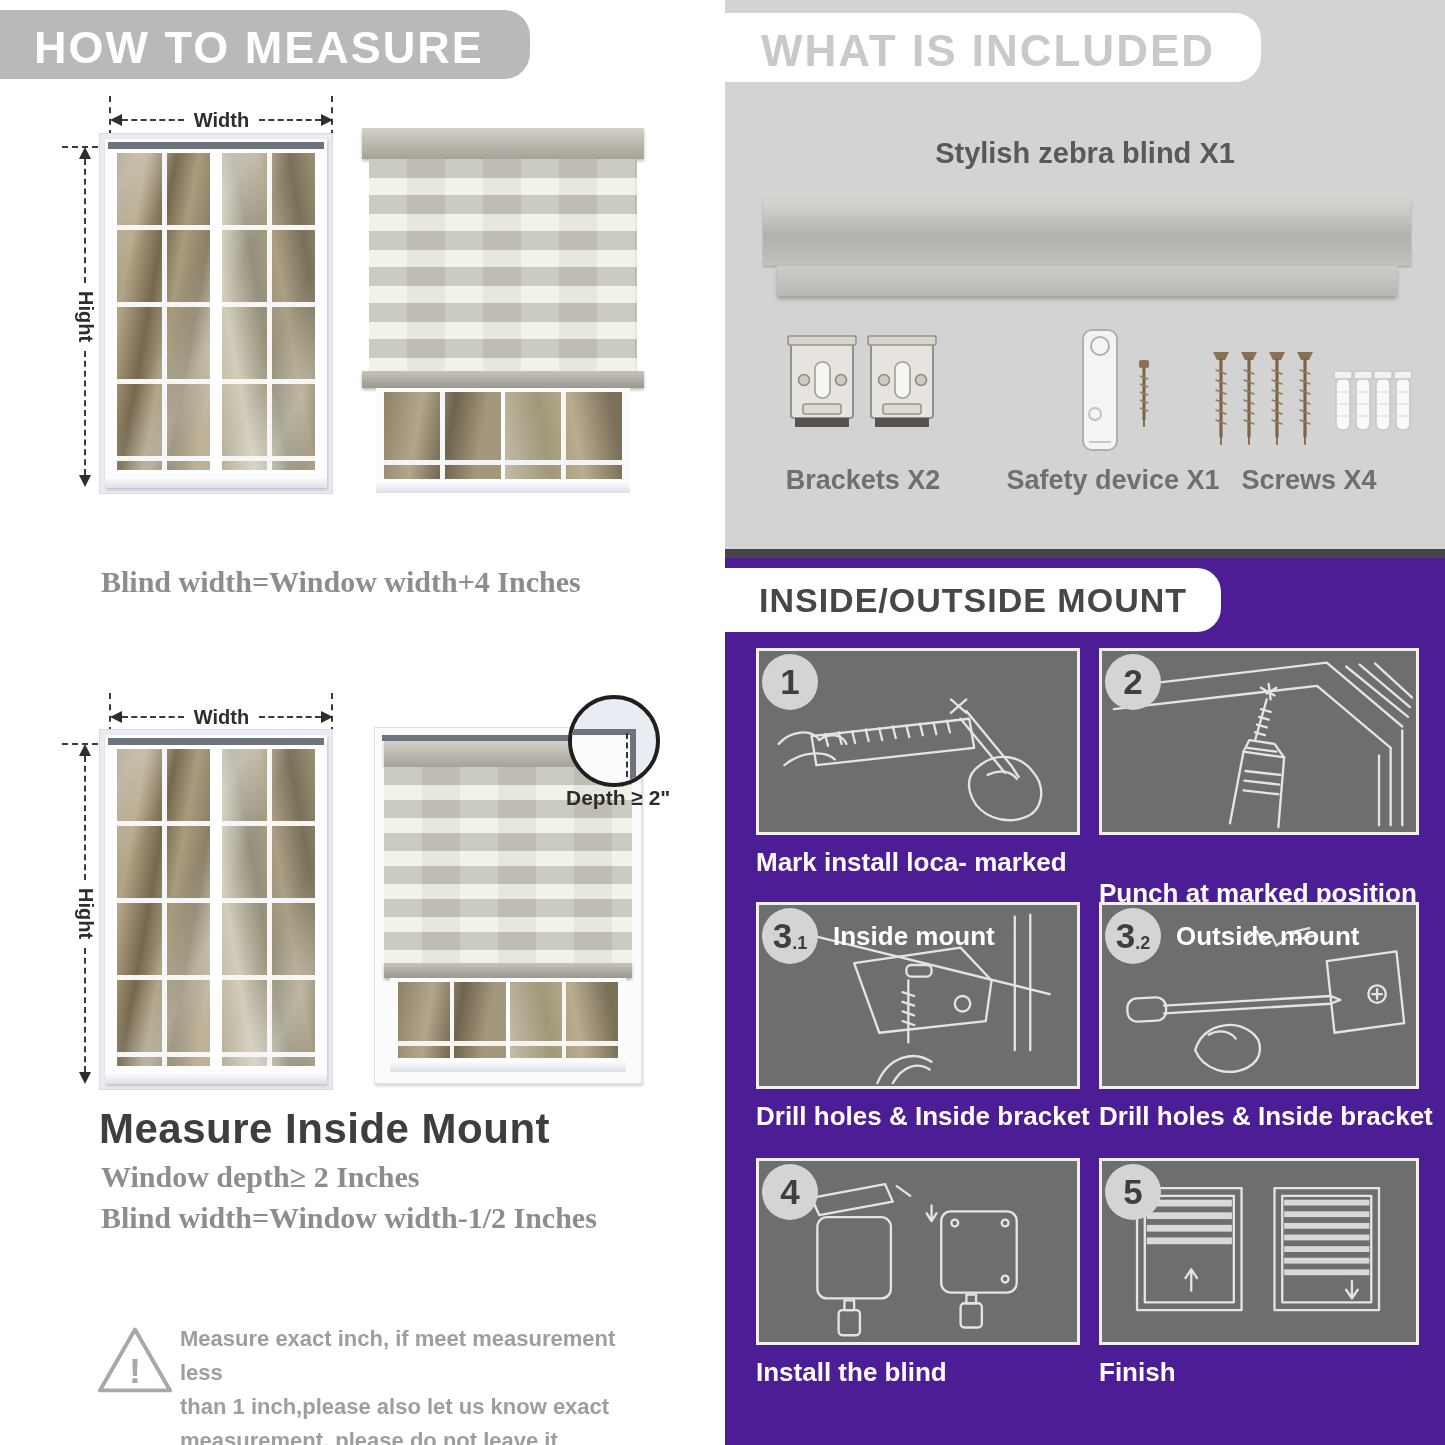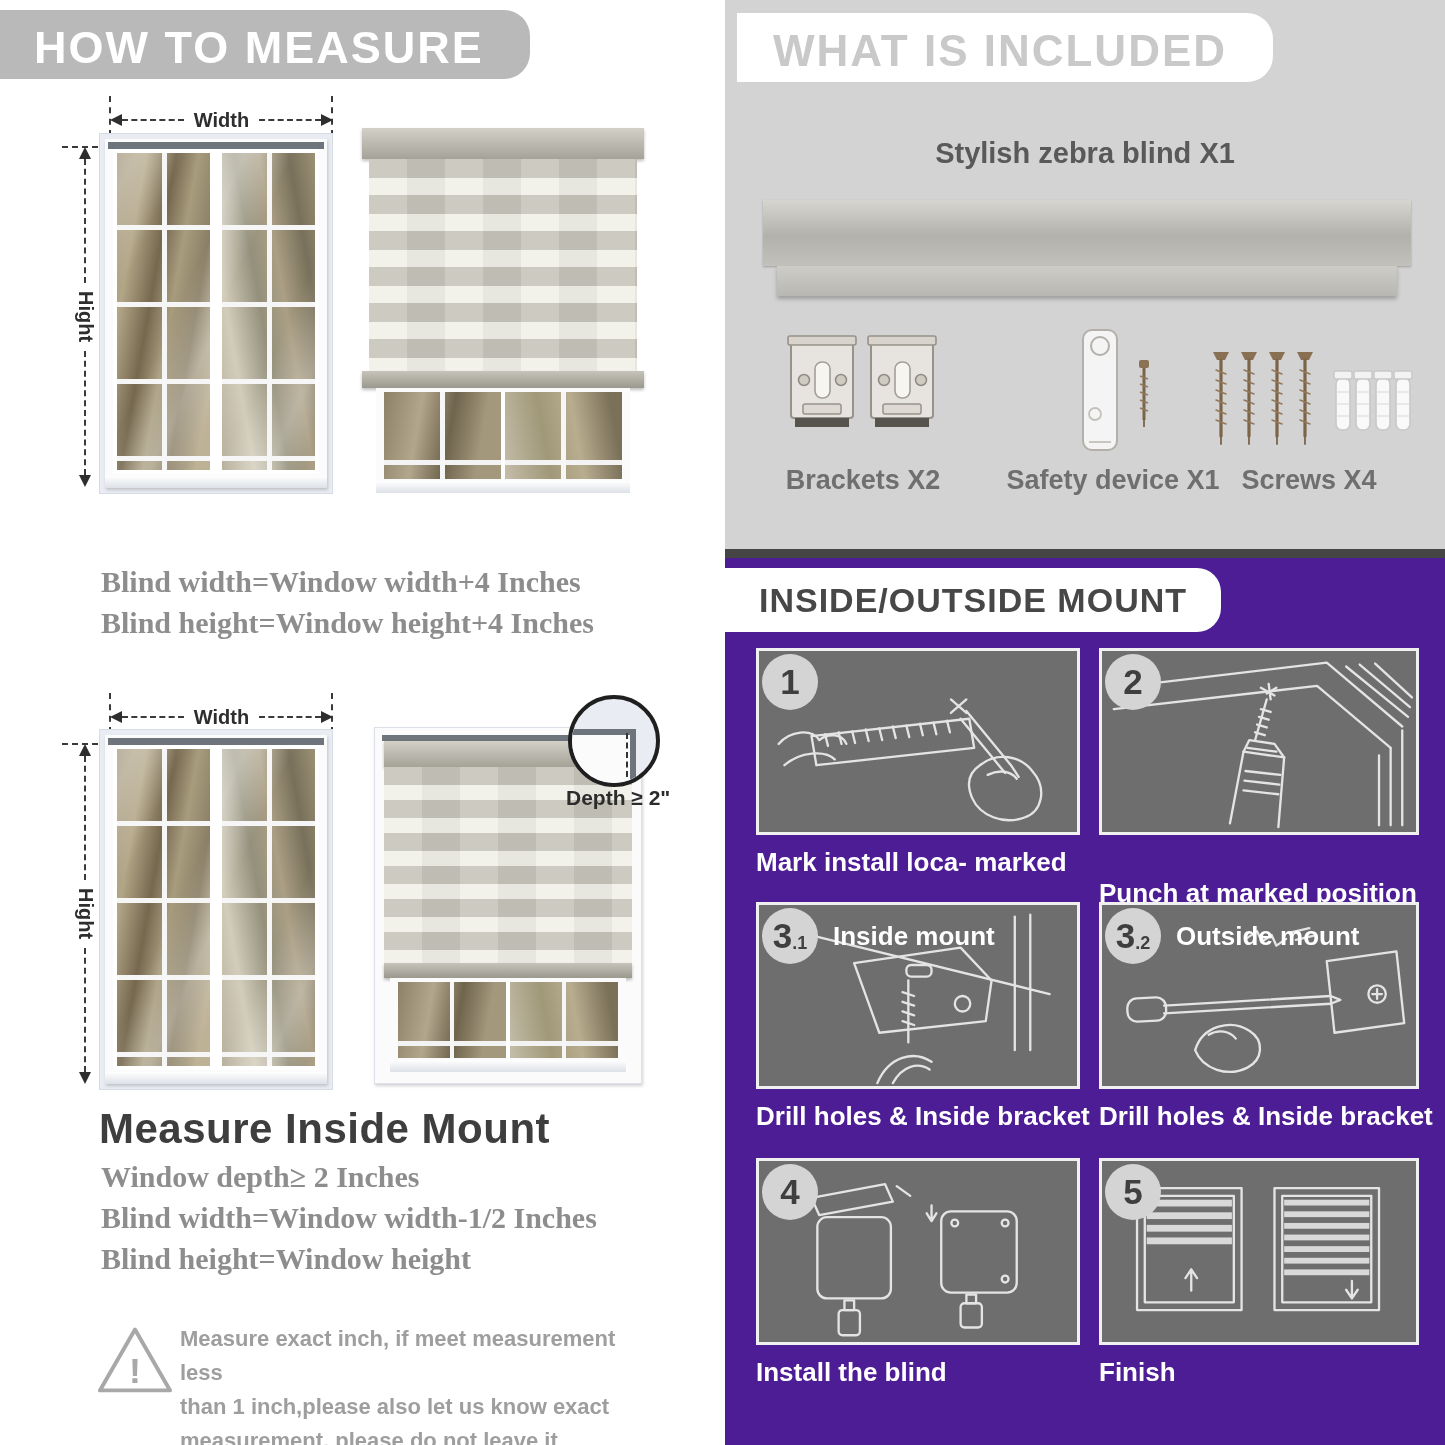--- a/index.html
+++ b/index.html
@@ -4,21 +4,21 @@
 <style>
   html,body{margin:0;padding:0;background:#ffffff;}
   #canvas{position:relative;width:1445px;height:1445px;background:#ffffff;overflow:hidden;
           font-family:"Liberation Sans", sans-serif;font-weight:700;}
   .abs{position:absolute;}
 
   
   .hdr{position:absolute;height:69px;line-height:75px;border-radius:0 26px 26px 0;white-space:nowrap;}
   .hdr-left{left:0;top:10px;background:#b9b9b9;color:#ffffff;font-size:45px;letter-spacing:2px;
             padding:0 46px 0 34px;}
-  .hdr-incl{left:12px;top:13px;background:#ffffff;color:#c9c9c9;font-size:44px;letter-spacing:2px;
+  .hdr-incl{left:0;top:13px;background:#ffffff;color:#c9c9c9;font-size:44px;letter-spacing:2px;
             padding:0 46px 0 36px;}
   .hdr-mount{left:0;top:10px;background:#ffffff;color:#474747;font-size:34px;letter-spacing:1px;
              height:64px;line-height:64px;border-radius:0 24px 24px 0;padding:0 34px 0 34px;}
 
   
   .harrow{position:absolute;display:flex;align-items:center;height:24px;}
   .harrow .dash{flex:1;border-top:2.5px dashed #3a3a3a;height:0;}
   .tri-l{width:0;height:0;border-top:6px solid transparent;border-bottom:6px solid transparent;border-right:12px solid #2e2e2e;}
   .tri-r{width:0;height:0;border-top:6px solid transparent;border-bottom:6px solid transparent;border-left:12px solid #2e2e2e;}
   .tri-u{width:0;height:0;border-left:6px solid transparent;border-right:6px solid transparent;border-bottom:12px solid #2e2e2e;}
@@ -150,21 +150,20 @@
     <div class="miniwin" style="left:14px;right:14px;top:260px;bottom:0;">
       <div class="miniglass">
           <div class="half m1"></div>
           <div class="half m2"></div>
         </div>
       <div class="minisill"></div>
     </div>
   </div>
 
   <div class="line-gray" style="left:101px;top:565px;">Blind width=Window width+4 Inches</div>
-  <div class="line-gray" style="left:101px;top:606px;">Blind height=Window height+4 Inches</div>
 
   <div class="vtick" style="left:109px;top:693px;"></div>
   <div class="vtick" style="left:331px;top:693px;"></div>
   <div class="harrow" style="left:110px;top:705px;width:223px;">
     <span class="tri-l"></span>
     <span class="dash"></span>
     <span class="hlbl">Width</span>
     <span class="dash"></span>
     <span class="tri-r"></span>
   </div>
@@ -209,21 +208,20 @@
 
   <div class="depthcircle">
     <div class="dc-frame"></div>
     <div class="dc-dash"></div>
   </div>
   <div class="depth-lbl" style="left:566px;top:786px;">Depth ≥ 2"</div>
 
   <div class="title-dark" style="left:99px;top:1105px;">Measure Inside Mount</div>
   <div class="line-gray" style="left:101px;top:1160px;">Window depth≥ 2 Inches</div>
   <div class="line-gray" style="left:101px;top:1201px;">Blind width=Window width-1/2 Inches</div>
-  <div class="line-gray" style="left:101px;top:1242px;">Blind height=Window height</div>
 
   <svg class="abs" style="left:96px;top:1320px;" width="78" height="80" viewBox="0 0 100 90">
     <path d="M50 6 L95 84 L5 84 Z" fill="none" stroke="#a8a8a8" stroke-width="5" stroke-linejoin="round"></path>
     <text x="50" y="74" text-anchor="middle" font-size="46" fill="#a8a8a8" font-weight="bold">!</text>
   </svg>
   <div class="warn-text" style="left:180px;top:1322px;width:470px;">
     <div>Measure exact inch, if meet measurement less</div>
     <div>than 1 inch,please also let us know exact</div>
     <div>measurement, please do not leave it</div>
   </div>

